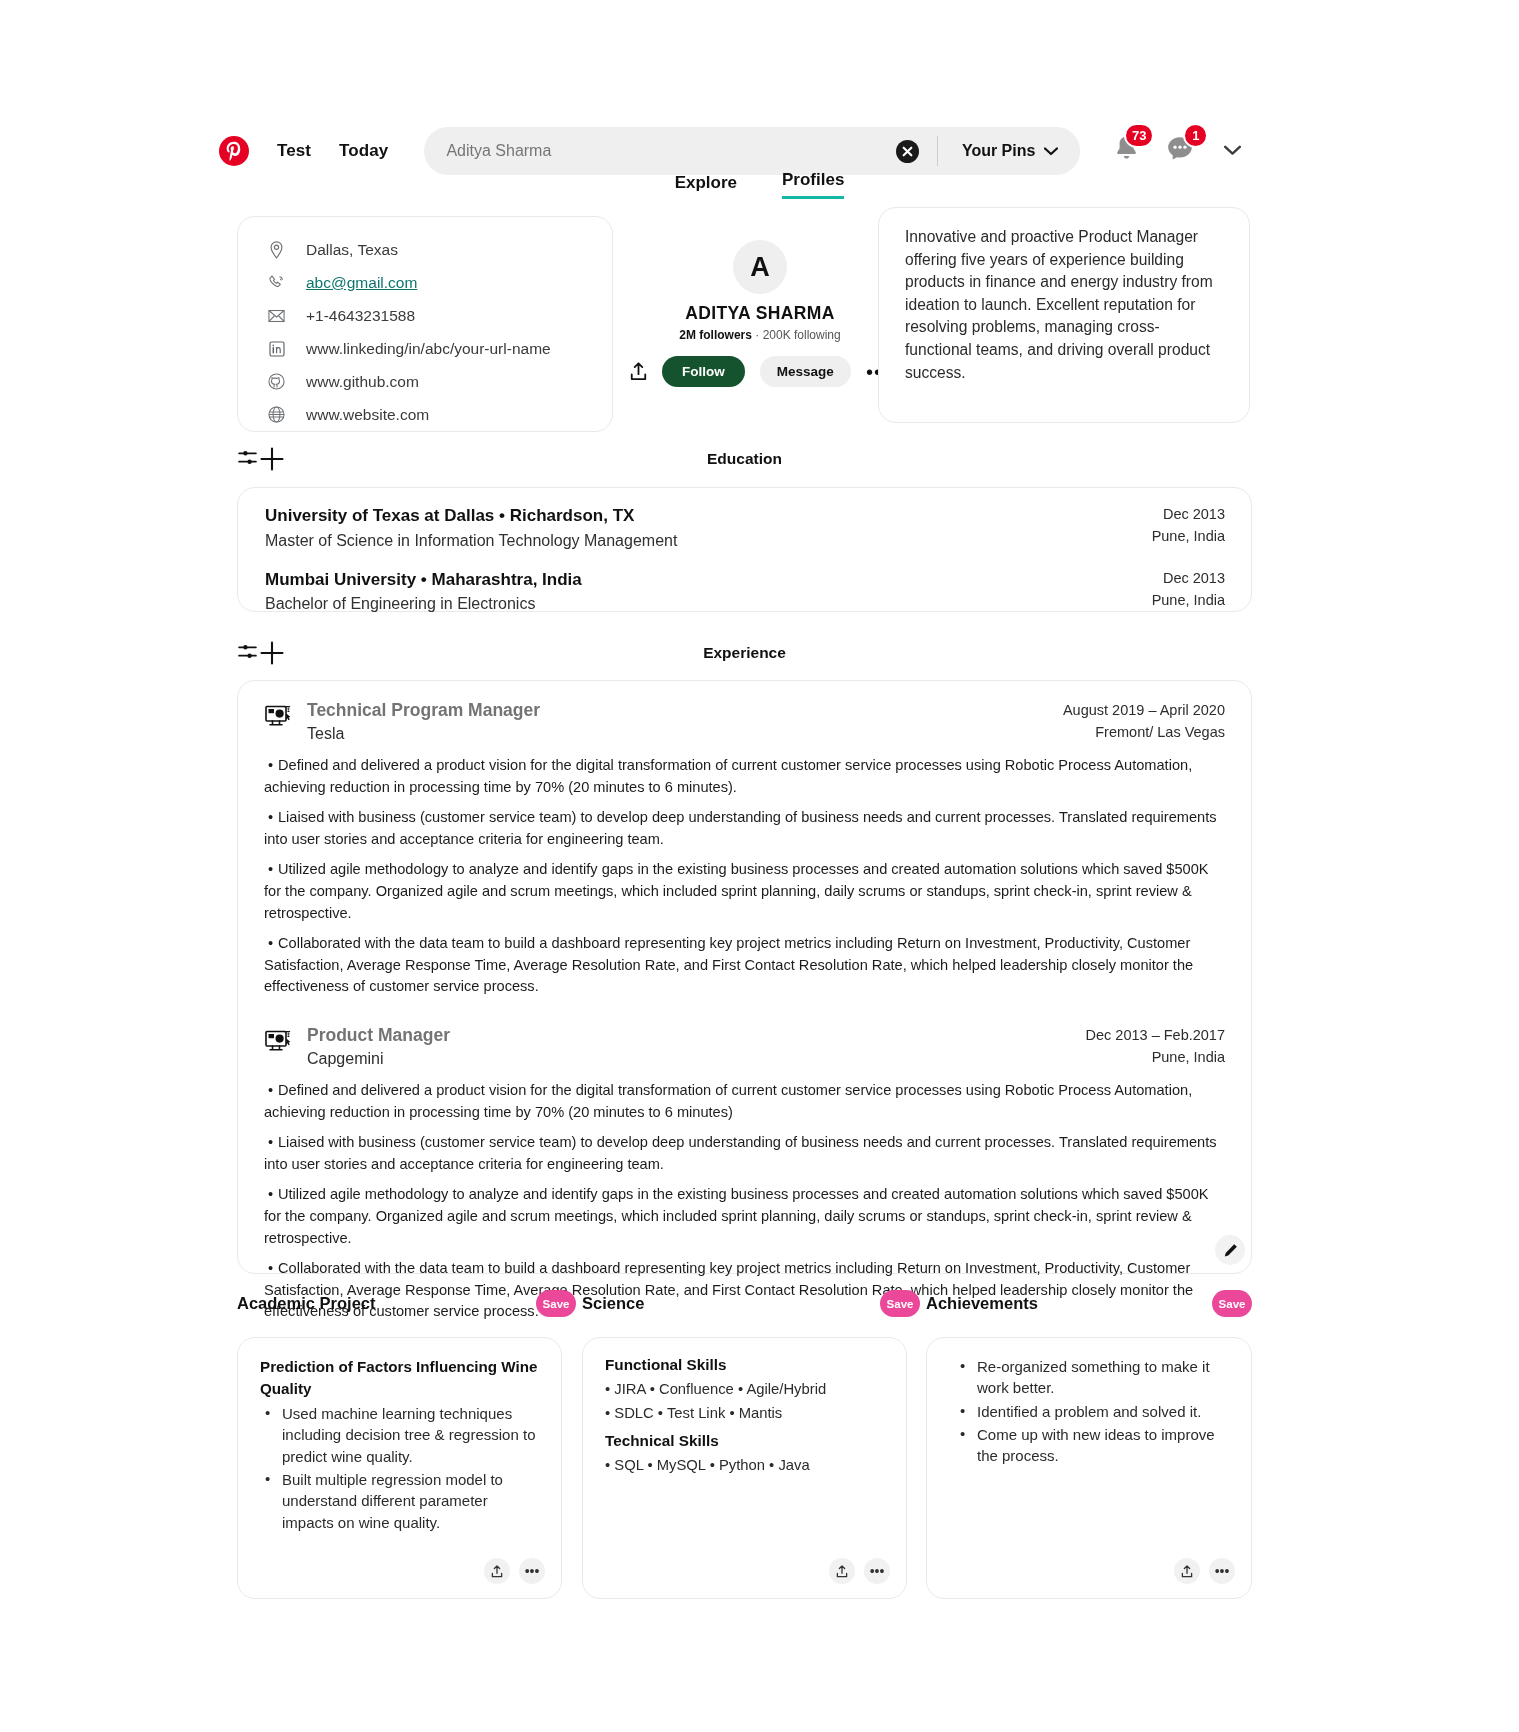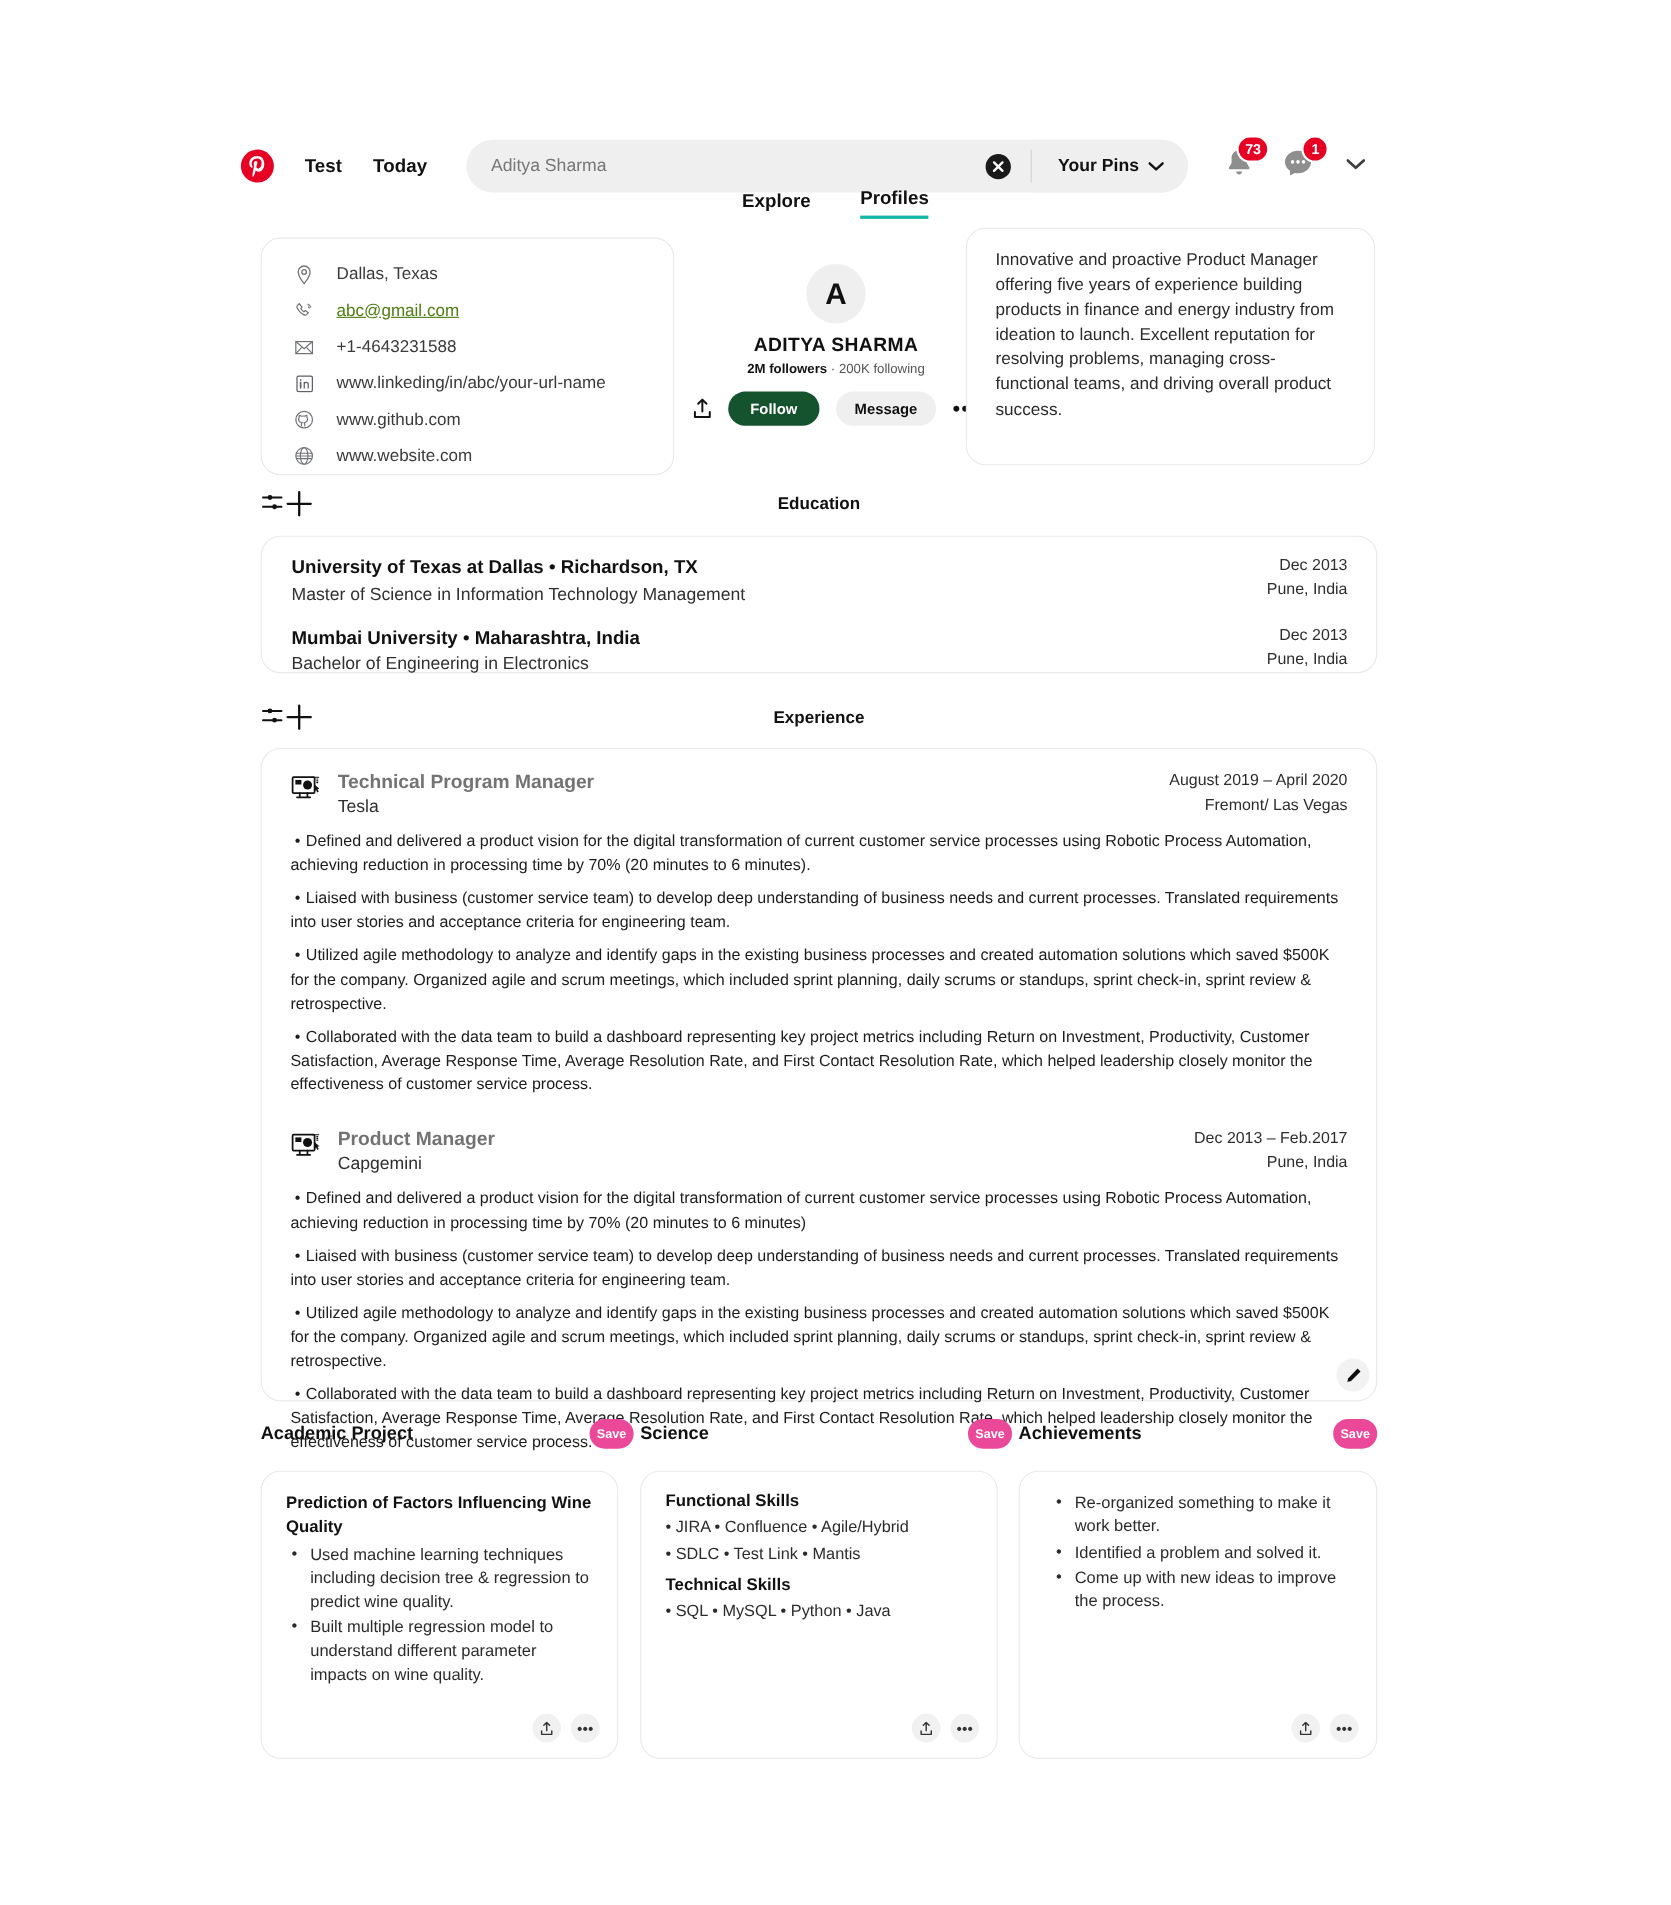--- a/index.html
+++ b/index.html
@@ -76,21 +76,21 @@
   
   .contact-card {
     position: absolute; left: 237px; top: 216px; width: 376px; height: 216px;
     padding: 16px 0 0 0;
   }
   .contact-row {
     display: flex; align-items: center; height: 33px; padding-left: 29px; gap: 20px;
   }
   .contact-ico { width: 19px; display:flex; align-items:center; justify-content:center; color:#6f7276; flex:0 0 19px;}
   .contact-txt { font-size: 15.5px; color: #3a3a3a; }
-  .contact-txt.link { color: #4d7c0f; text-decoration: underline; cursor: pointer; }
+  .contact-txt.link { color: #0f766e; text-decoration: underline; cursor: pointer; }
 
   
   .profile-center {
     position: absolute; left: 620px; top: 240px; width: 280px;
     display: flex; flex-direction: column; align-items: center;
   }
   .avatar {
     width: 54px; height: 54px; border-radius: 50%; background: #efefef;
     display: flex; align-items: center; justify-content: center;
     font-size: 27px; font-weight: 700; color: #111;

